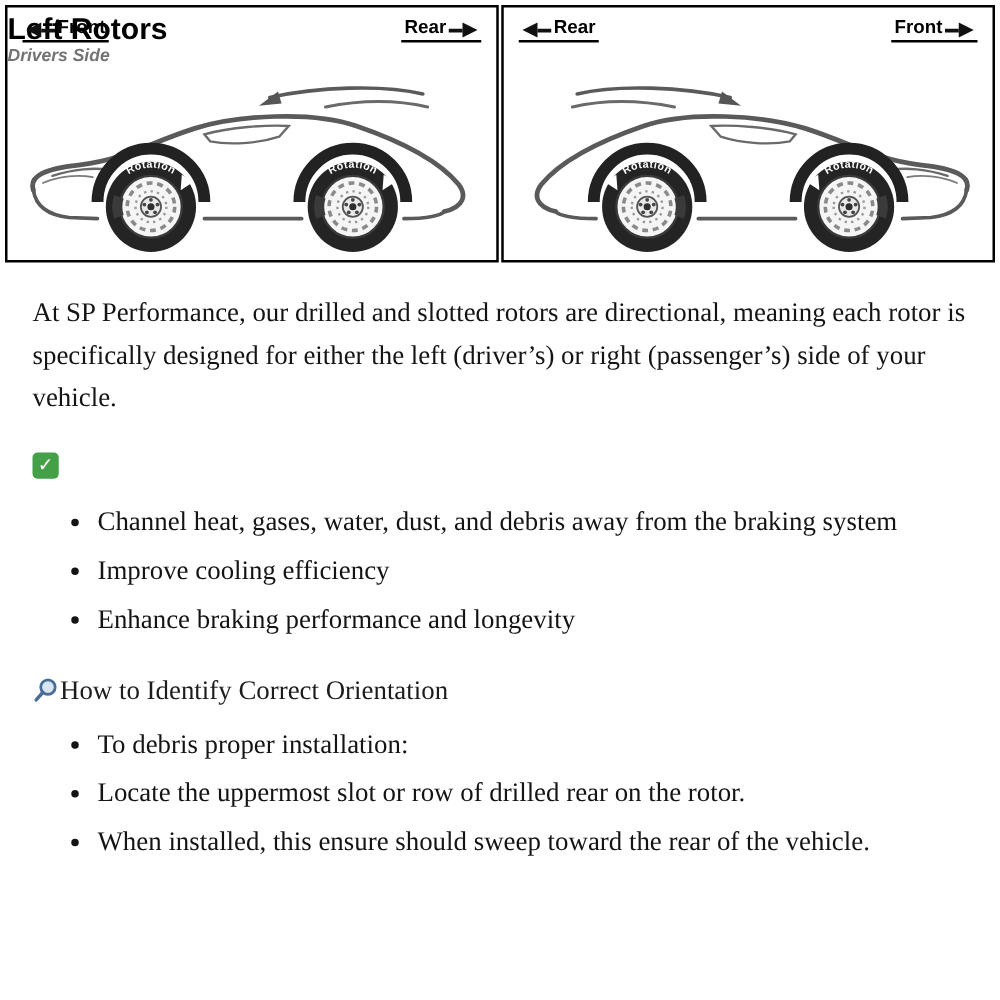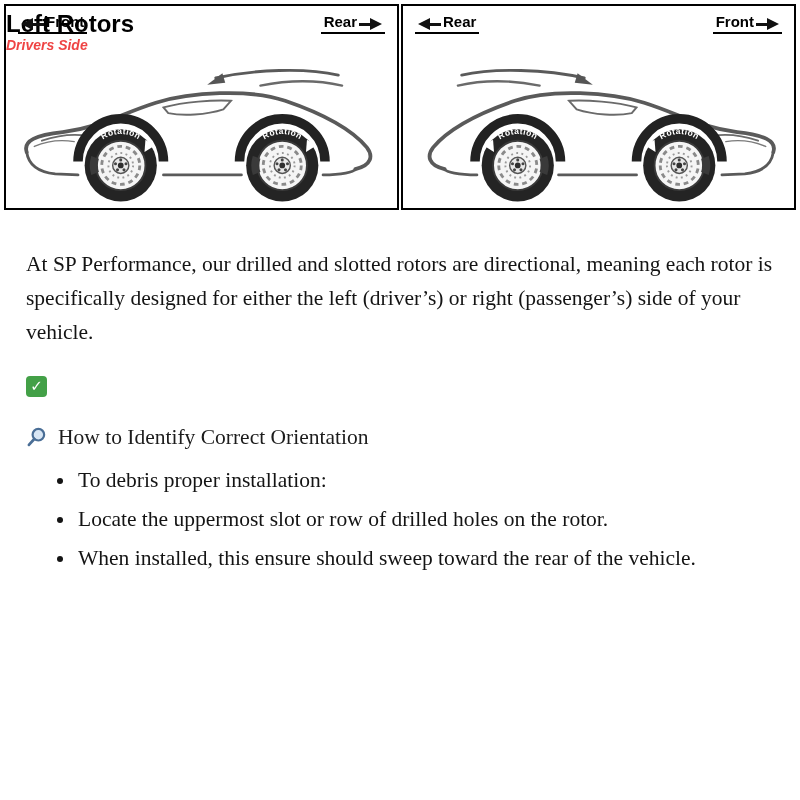--- a/index.html
+++ b/index.html
@@ -33,21 +33,21 @@
     font-weight: bold;
     font-size: 24px;
     line-height: 1.05;
     color: #000;
   }
   .panel-subtitle {
     font-family: "Liberation Sans", sans-serif;
     font-weight: bold;
     font-style: italic;
     font-size: 14px;
-    color: #ef4444;
+    color: #737373;
   }
   .dir {
     position: absolute;
     top: 7px;
     display: inline-flex;
     align-items: flex-end;
     gap: 2px;
     font-family: "Liberation Sans", sans-serif;
     font-weight: bold;
     font-size: 15px;
@@ -57,39 +57,38 @@
   }
   .dir-left  { left: 12px; }
   .dir-right { right: 12px; }
   .arr { display: inline-flex; align-items: center; }
   .arr-head-l { width:0; height:0; border-top:6px solid transparent; border-bottom:6px solid transparent; border-right:12px solid #111; }
   .arr-head-r { width:0; height:0; border-top:6px solid transparent; border-bottom:6px solid transparent; border-left:12px solid #111; }
   .arr-tail { width: 11px; height: 3px; background: #111; }
   .car { display:block; width: 100%; height: 152px; margin-top: 0px; }
 
   
-  .content { padding: 28px 26px 10px 26px; }
+  .content { padding: 14px 26px 10px 26px; }
   .content p {
     font-size: 21.5px;
     line-height: 1.58;
     margin: 10px 0 16px 0;
     max-width: 748px;
   }
   .sec-heading {
     display: flex;
     align-items: center;
     gap: 10px;
     font-size: 22px;
     font-weight: bold;
     margin: 26px 0 18px 0;
   }
   .sec-heading2 {
     display: flex;
     align-items: center;
-    gap: 10px;
     font-size: 21.5px;
     font-weight: normal;
     color: #1c1c1c;
     margin: 28px 0 14px 0;
   }
   .check-icon {
     display: inline-flex;
     align-items: center;
     justify-content: center;
     width: 21px; height: 21px;
@@ -235,29 +234,34 @@
 
   <div class="content">
 
     <p>At SP Performance, our drilled and slotted rotors are directional, meaning each rotor is specifically designed for either the left (driver’s) or right (passenger’s) side of your vehicle.</p>
 
     <div class="sec-heading">
       <span class="check-icon">✓</span>
     </div>
 
 
+    <ul class="bullets">
+      <li>Channel heat, gases, water, dust, and debris away from the braking system</li>
+      <li>Improve cooling efficiency</li>
+      <li>Enhance braking performance and longevity</li>
+    </ul>
 
     <div class="sec-heading2">
       <svg class="mag-icon" width="22" height="22" viewBox="0 0 24 24">
         <circle cx="13.5" cy="9.5" r="6.3" fill="#d8e6f4" stroke="#4a6e96" stroke-width="2.4"></circle>
         <line x1="9" y1="14.2" x2="3.2" y2="20.6" stroke="#4a6e96" stroke-width="3" stroke-linecap="round"></line>
       </svg>
       <span>How to Identify Correct Orientation</span>
     </div>
 
     <ul class="bullets">
       <li>To debris proper installation:</li>
-      <li>Locate the uppermost slot or row of drilled holes on the rotor.</li>
+      <li>Locate the uppermost slot or row of drilled rear on the rotor.</li>
       <li>When installed, this ensure should sweep toward the rear of the vehicle.</li>
     </ul>
 
   </div>
 </div>
 
 </body></html>

